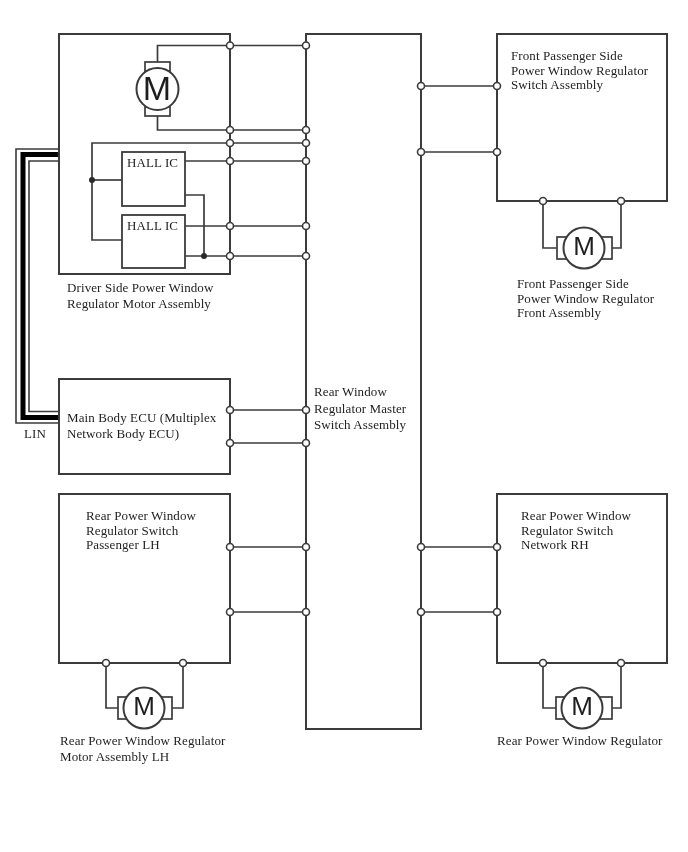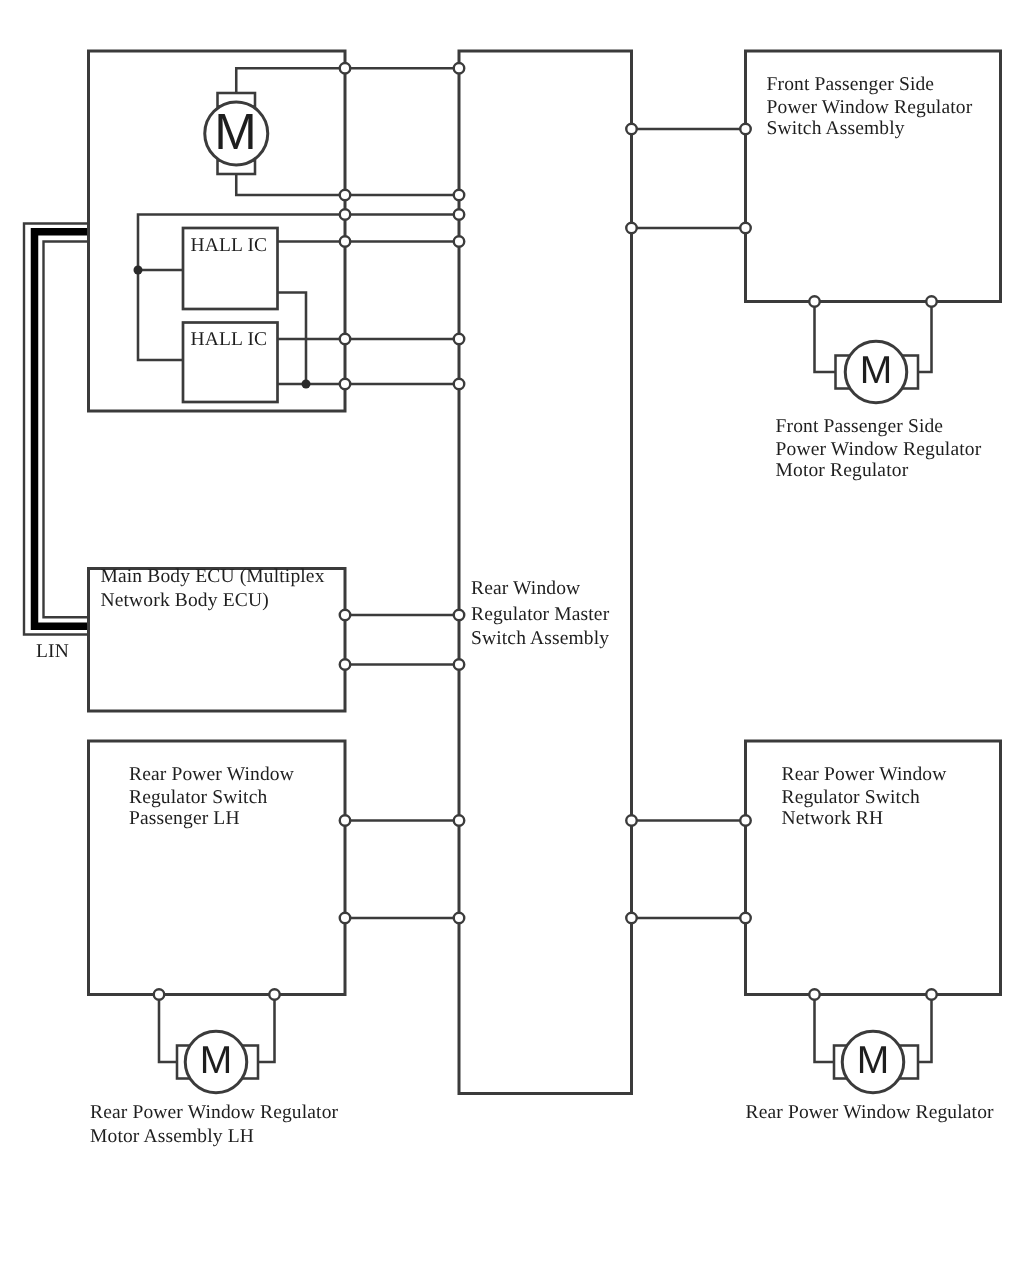--- a/index.html
+++ b/index.html
@@ -138,40 +138,44 @@
     </g>
   </svg>
 
   <div class="lbl" style="left:127px;top:155px">
     <div>HALL IC</div>
   </div>
   <div class="lbl" style="left:127px;top:218px">
     <div>HALL IC</div>
   </div>
 
+  <div class="lbl" style="left:67px;top:280px">
+    <div>Driver Side Power Window</div>
+    <div>Regulator Motor Assembly</div>
+  </div>
 
   <div class="lbl" style="left:314px;top:384px;line-height:16.5px">
     <div>Rear Window</div>
     <div>Regulator Master</div>
     <div>Switch Assembly</div>
   </div>
 
   <div class="lbl tight" style="left:511px;top:49px">
     <div>Front Passenger Side</div>
     <div>Power Window Regulator</div>
     <div>Switch Assembly</div>
   </div>
 
   <div class="lbl tight" style="left:517px;top:277px">
     <div>Front Passenger Side</div>
     <div>Power Window Regulator</div>
-    <div>Motor Regulator</div>
-  </div>
-
-  <div class="lbl" style="left:67px;top:376px;line-height:16px">
+    <div>Front Assembly</div>
+  </div>
+
+  <div class="lbl" style="left:67px;top:410px;line-height:16px">
     <div>Main Body ECU (Multiplex</div>
     <div>Network Body ECU)</div>
   </div>
 
   <div class="lbl tight" style="left:86px;top:509px">
     <div>Rear Power Window</div>
     <div>Regulator Switch</div>
     <div>Passenger LH</div>
   </div>
 

